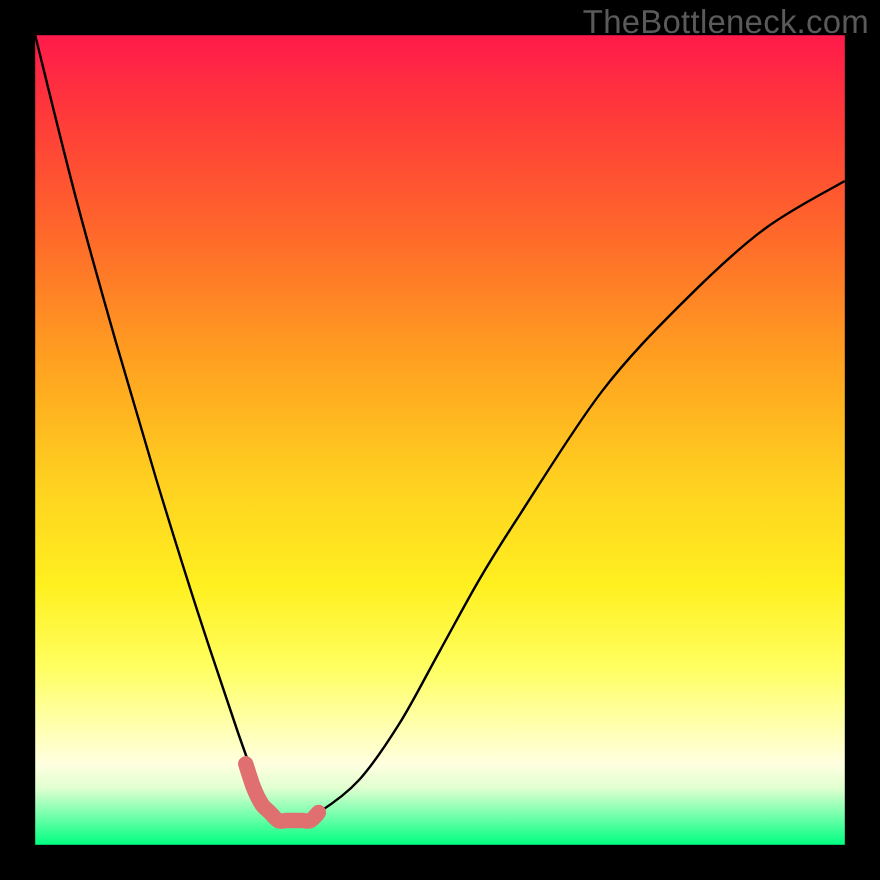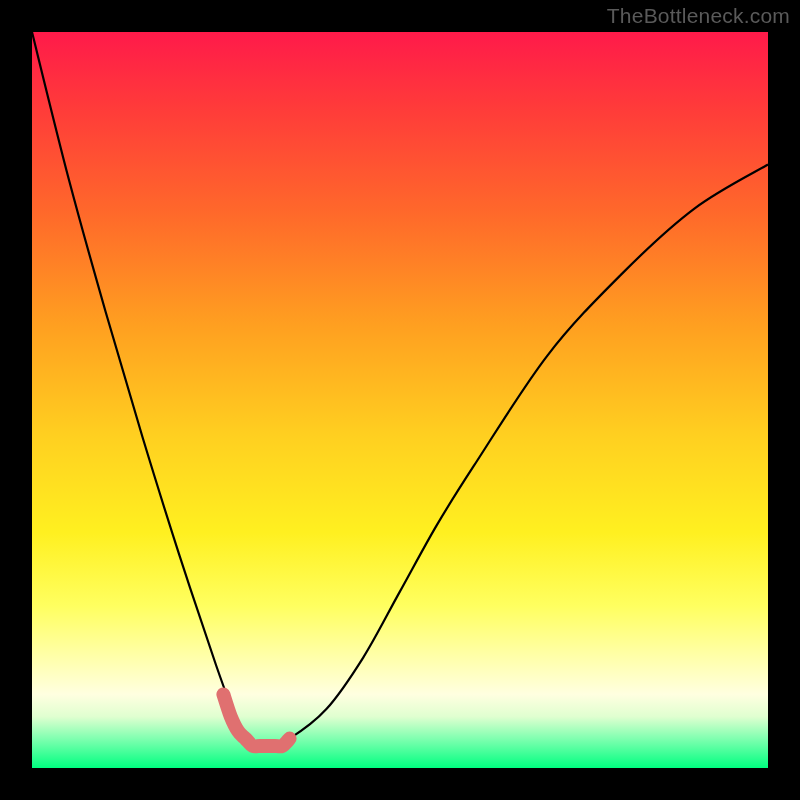--- a/index.html
+++ b/index.html
@@ -42,21 +42,21 @@
     top: 32px;
     width: 736px;
     height: 736px;
     overflow: visible;
   }
   .watermark {
     position: absolute;
     top: 4px;
     right: 10px;
     font-family: Arial, Helvetica, sans-serif;
-    font-size: 21px;
+    font-size: 30px;
     color: #5a5a5a;
     letter-spacing: 0.2px;
     user-select: none;
   }
 </style>
 </head>
 <body>
 
 <div class="container">
   <div class="plot-area"></div>

